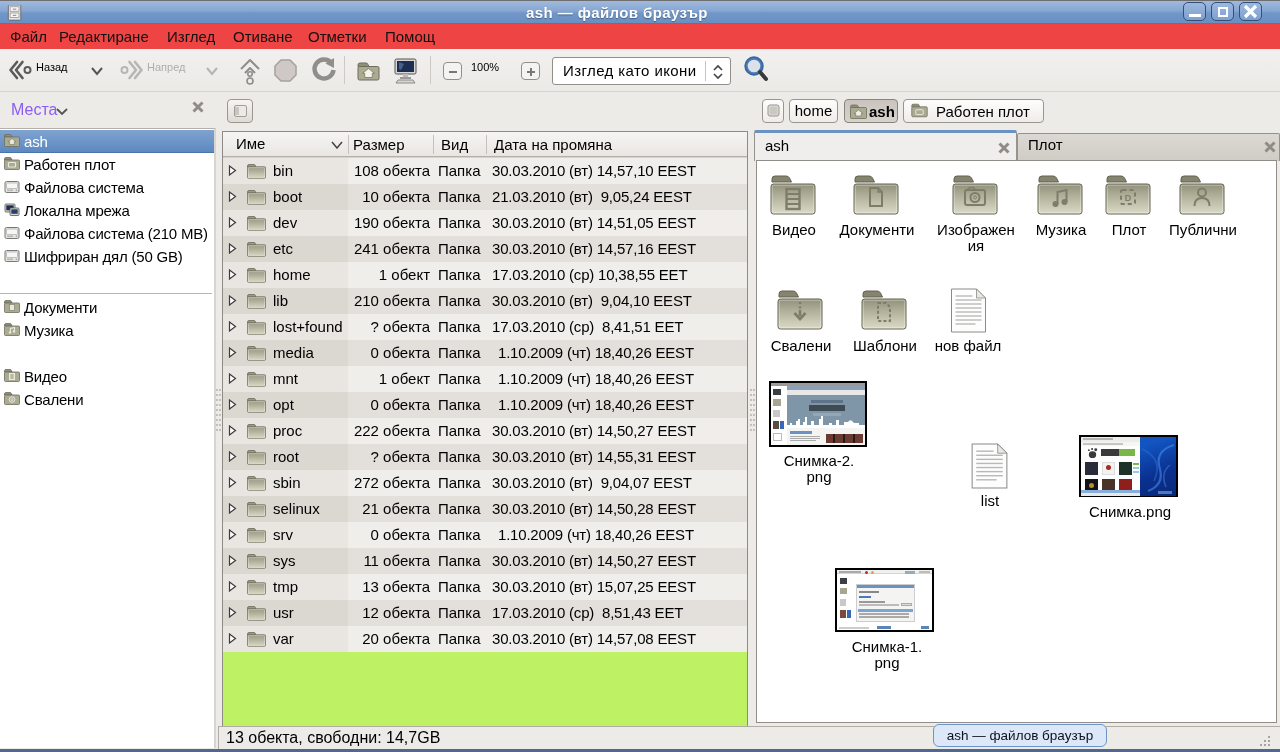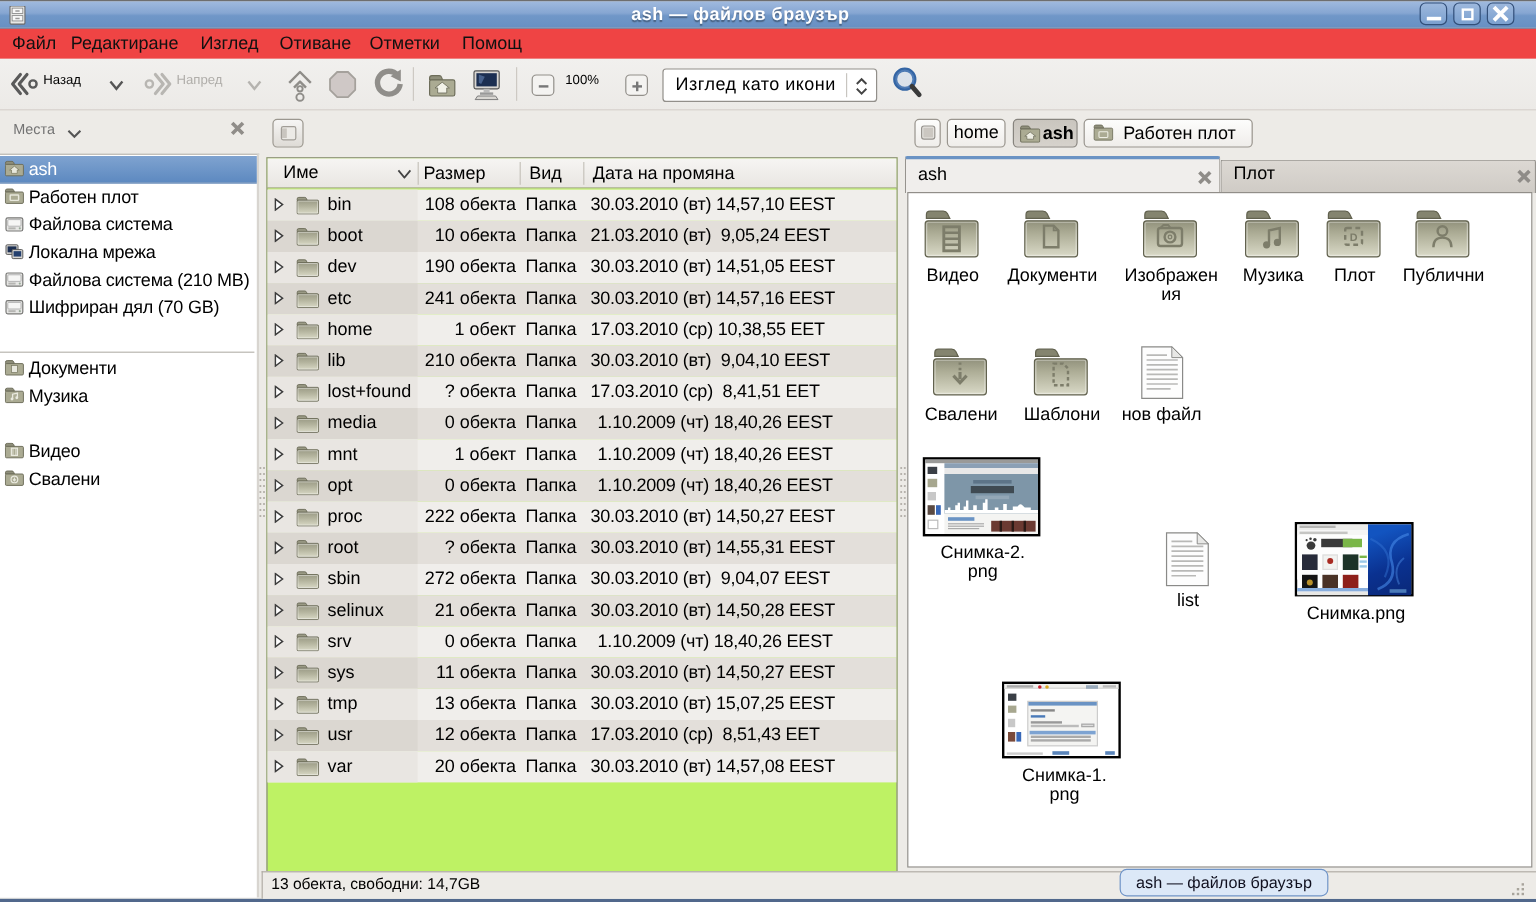--- a/index.html
+++ b/index.html
@@ -158,21 +158,21 @@
       </svg>
 </div>
 <svg class="abs" style="left:742px;top:6px" width="27" height="28" viewBox="0 0 27 28">
       <circle cx="12" cy="11" r="8" fill="none" stroke="#3465a4" stroke-width="3.4"></circle>
       <circle cx="12" cy="11" r="8" fill="rgba(160,190,230,.25)"></circle>
       <path d="M18 17 L24 24" stroke="#3a3a3a" stroke-width="4" stroke-linecap="round"></path>
     </svg>
 </div>
 
 <div class="abs" id="sidehead">
-  <div class="abs" style="left:11px;top:6px;font-size:12px;color:#737373">Места</div>
+  <div class="abs" style="left:11px;top:6px;font-size:16px;color:#8b5cf6">Места</div>
   <svg class="abs" style="left:56px;top:13px" width="12" height="8">
       <path d="M1 1 L6 6 L11 1" fill="none" stroke="#555" stroke-width="1.8"></path>
     </svg>
   <svg class="abs" style="left:191px;top:5px" width="14" height="14">
       <path d="M2.5 2.5 L11.5 11.5 M11.5 2.5 L2.5 11.5" stroke="#908d89" stroke-width="3"></path>
     </svg>
 </div>
 <div class="abs" id="sidelist">
 <div class="srow" id="selrow" style="top:1px">
       <svg width="16" height="16" viewBox="0 0 16 16">
@@ -217,21 +217,21 @@
       </svg>
       <div class="lbl">Файлова система (210 MB)</div>
     </div>
 <div class="srow" style="top:116px">
       <svg width="16" height="16" viewBox="0 0 16 16">
         <rect x="1" y="2.5" width="14" height="11" rx="1.5" fill="#e6e6e4" stroke="#787876"></rect>
         <rect x="2.5" y="4" width="11" height="5.5" rx=".8" fill="#f6f6f5" stroke="#aaa" stroke-width=".7"></rect>
         <rect x="3" y="10.5" width="6" height="1.6" fill="#b5b5b2"></rect>
         <circle cx="12.5" cy="11.3" r=".9" fill="#9a9"></circle>
       </svg>
-      <div class="lbl">Шифриран дял (70 GB)</div>
+      <div class="lbl">Шифриран дял (50 GB)</div>
     </div>
 <div class="abs" style="left:0px;top:164px;width:212px;height:1px;background:#b9b6b0"></div>
 <div class="srow" style="top:167px">
       <svg width="16" height="16" viewBox="0 0 16 16">
         <path d="M.5 3 q0-1.5 1.5-1.5 h4 q1 0 1.4 1 l.6 1.5 H.5 Z" fill="#8f8f7b" stroke="#6d6d5a" stroke-width=".8"></path>
         <rect x=".5" y="4" width="15" height="9.5" rx="1" fill="#abab93" stroke="#6d6d5a" stroke-width=".8"></rect>
         <rect x="5.5" y="5.5" width="5" height="6" fill="#e9e9df" stroke="#77775f" stroke-width=".6"></rect>
       </svg>
       <div class="lbl">Документи</div>
     </div>
@@ -564,21 +564,21 @@
         <rect x=".5" y="3.8" width="18" height="11.5" rx="1" fill="url(#fgrad)" stroke="#6d6d5a" stroke-width=".8"></rect>
         <rect x="1.3" y="4.6" width="16.4" height="10" rx=".6" fill="none" stroke="rgba(255,255,255,.45)" stroke-width=".8"></rect>
       </svg>
       <div class="nm">var</div>
       <div class="sz">20 обекта</div>
       <div class="vd">Папка</div>
       <div class="dt" style="left:269px">30.03.2010 (вт) 14,57,08 EEST</div>
     </div>
 </div>
 <div class="abs" id="statusbar">
-    <div class="abs" style="left:7px;top:2px;font-size:13px">13 обекта, свободни: 14,7GB</div>
+    <div class="abs" style="left:7px;top:2px;font-size:16px">13 обекта, свободни: 14,7GB</div>
   </div>
 
 <div class="abs crumb" style="left:762px;width:22px">
     <svg class="abs" style="left:4px;top:4px" width="14" height="14">
       <rect x="1" y="1" width="11" height="11" rx="2" fill="#e4e2de" stroke="#96938e"></rect>
       <rect x="2.5" y="2.5" width="8" height="8" fill="#cbc7c1"></rect>
     </svg>
   </div>
 <div class="abs crumb" style="left:789px;width:49px">
     <div style="text-align:center;line-height:22px">home</div>

